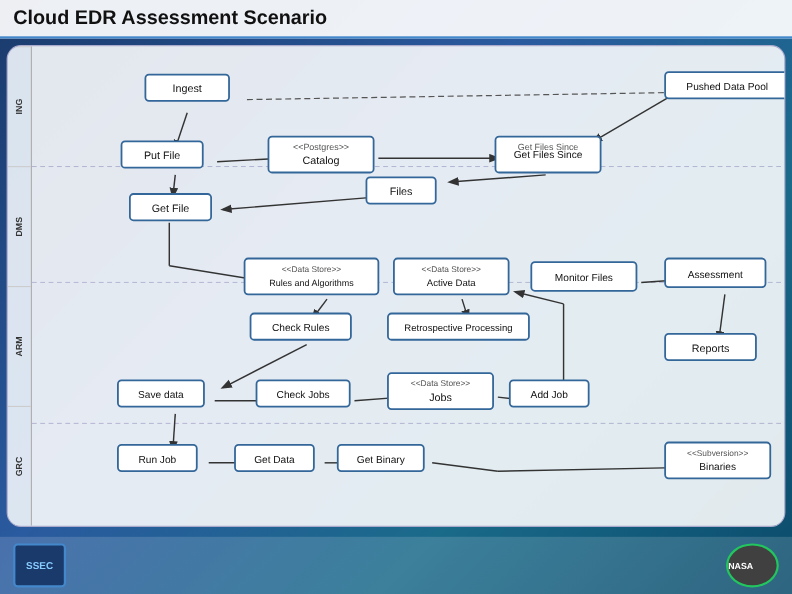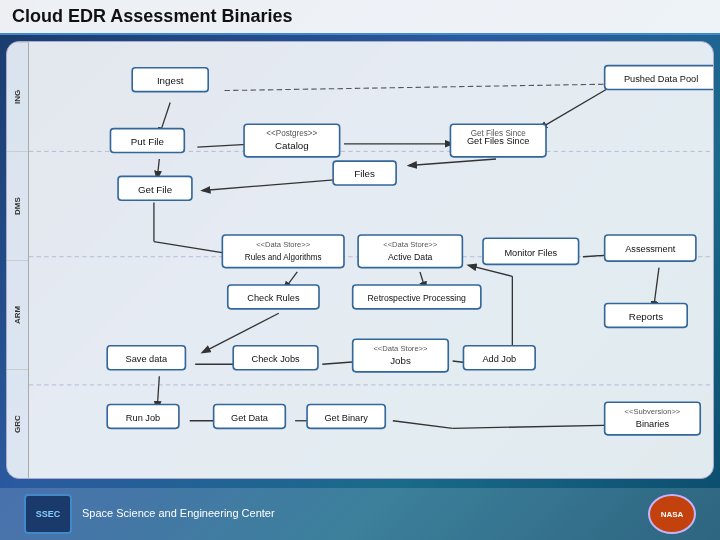--- a/index.html
+++ b/index.html
@@ -79,21 +79,21 @@
     
     .footer {
       position: absolute;
       bottom: 0;
       left: 0;
       right: 0;
       height: 52px;
       background: rgba(255,255,255,0.15);
       display: flex;
       align-items: center;
-      padding: 6px 24px;
+      padding: 6px 12px;
       gap: 10px;
     }
     .footer-logo-ssec {
       width: 48px;
       height: 40px;
       background: #1a3a6b;
       border: 2px solid #4488cc;
       border-radius: 4px;
       display: flex;
       align-items: center;
@@ -105,37 +105,36 @@
     }
     .footer-text {
       color: white;
       font-size: 11px;
       line-height: 1.4;
     }
     .footer-nasa {
       margin-left: auto;
       width: 48px;
       height: 40px;
-      background: #c2410c;
+      background: #404040;
       border-radius: 50%;
       display: flex;
       align-items: center;
-      justify-content: center;
       font-size: 8px;
       font-weight: bold;
       color: white;
       flex-shrink: 0;
-      border: 2px solid #c4b5fd;
+      border: 2px solid #22c55e;
     }
   </style>
 </head>
 <body>
 
 <div class="title-bar">
-  <h1>Cloud EDR Assessment Binaries</h1>
+  <h1>Cloud EDR Assessment Scenario</h1>
 </div>
 
 <div class="main-content">
   <div class="diagram-area">
 
     <div class="lanes">
       <div class="lane">ING</div>
       <div class="lane">DMS</div>
       <div class="lane">ARM</div>
       <div class="lane">GRC</div>
@@ -275,18 +274,17 @@
 
     </svg>
   </div>
 </div>
 
 <div class="footer">
   <div class="footer-logo-ssec">
     <span>SSEC</span>
   </div>
   <div class="footer-text">
-    <div>Space Science and Engineering Center</div>
   </div>
   <div class="footer-nasa">
     <span>NASA</span>
   </div>
 </div>
 
 </body></html>

